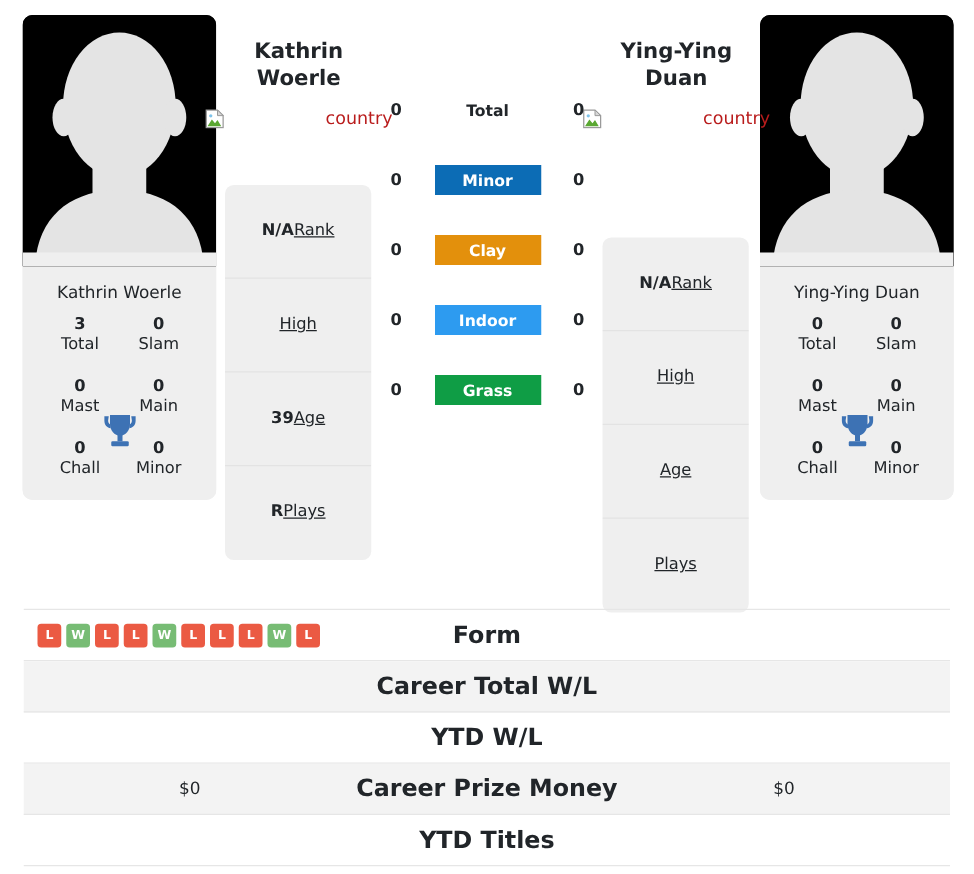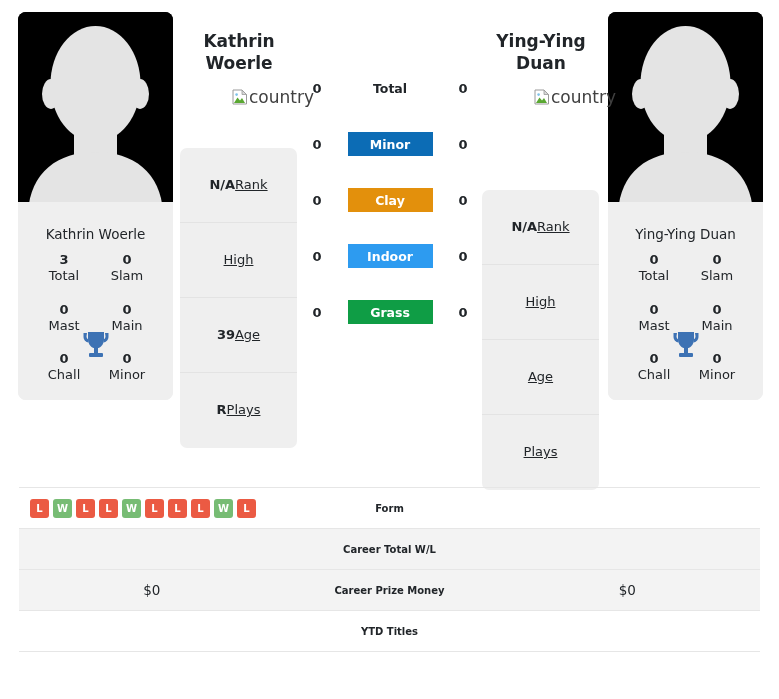--- a/index.html
+++ b/index.html
@@ -71,23 +71,23 @@
   
   .name-block { position: absolute; text-align: center; width: 150px; }
   .name-block.left  { left: 164px; top: 30px; }
   .name-block.right { left: 466px; top: 30px; }
   .player-name {
     font-size: 17px; font-weight: bold; color: #212529;
     line-height: 1.32;
   }
   .country-row {
     margin-top: 12px;
-    display: flex; align-items: center; justify-content: flex-end;
+    display: flex; align-items: center; justify-content: space-between;
     gap: 1px;
-    font-size: 17px; color: #404040;
+    font-size: 14px; color: #b91c1c;
   }
   .broken-img {
     width: 16px; height: 16px; display: inline-block;
     position: relative; flex: none;
   }
 
   
   .info-panel {
     position: absolute;
     width: 117px;
@@ -144,21 +144,21 @@
     display: flex; align-items: center;
     border-bottom: 1px solid #e6e6e6;
   }
   .cmp-row.alt { background: #f3f3f3; }
   .cmp-left, .cmp-right {
     flex: 1 1 0; text-align: center;
     font-size: 13.5px; color: #212529;
   }
   .cmp-mid {
     flex: 0 0 210px; text-align: center;
-    font-size: 10px; font-weight: bold; color: #212529;
+    font-size: 19px; font-weight: bold; color: #212529;
   }
   .form-strip {
     display: flex; gap: 4px; justify-content: flex-start;
     padding-left: 11px;
   }
   .form-badge {
     width: 19px; height: 19px;
     border-radius: 3px;
     display: flex; align-items: center; justify-content: center;
     font-size: 10px; font-weight: bold; color: #ffffff;
@@ -402,20 +402,25 @@
       <div class="cmp-mid">Form</div>
       <div class="cmp-right">
         <div class="form-strip" id="form-strip-right"></div>
       </div>
     </div>
     <div class="cmp-row alt">
       <div class="cmp-left"></div>
       <div class="cmp-mid">Career Total W/L</div>
       <div class="cmp-right"></div>
     </div>
+    <div class="cmp-row">
+      <div class="cmp-left"></div>
+      <div class="cmp-mid">YTD W/L</div>
+      <div class="cmp-right"></div>
+    </div>
     <div class="cmp-row alt">
       <div class="cmp-left">$0</div>
       <div class="cmp-mid">Career Prize Money</div>
       <div class="cmp-right">$0</div>
     </div>
     <div class="cmp-row">
       <div class="cmp-left"></div>
       <div class="cmp-mid">YTD Titles</div>
       <div class="cmp-right"></div>
     </div>

